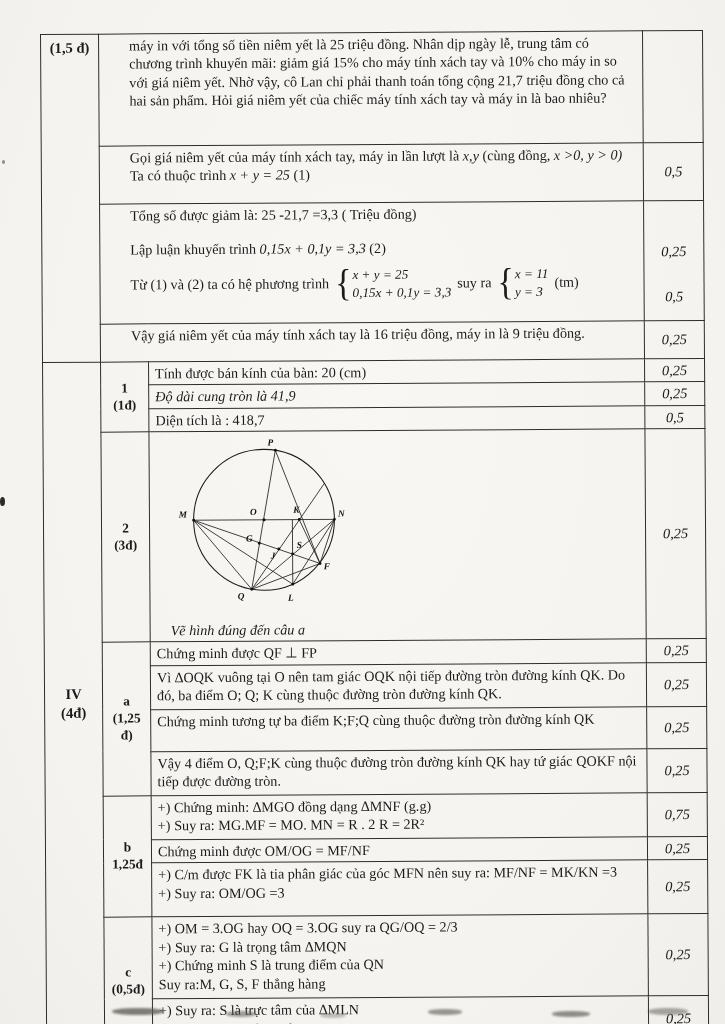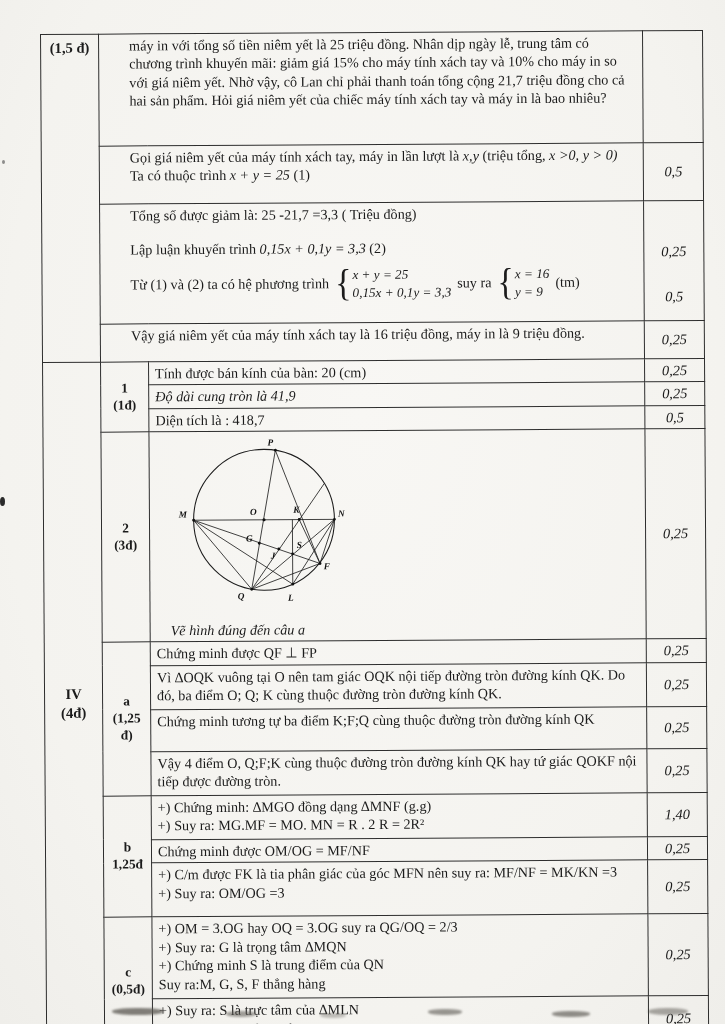--- a/index.html
+++ b/index.html
@@ -51,21 +51,21 @@
       <div class="line">máy in với tổng số tiền niêm yết là 25 triệu đồng. Nhân dịp ngày lễ, trung tâm có chương trình khuyến mãi: giảm giá 15% cho máy tính xách tay và 10% cho máy in so với giá niêm yết. Nhờ vậy, cô Lan chỉ phải thanh toán tổng cộng 21,7 triệu đồng cho cả hai sản phẩm. Hỏi giá niêm yết của chiếc máy tính xách tay và máy in là bao nhiêu?</div>
     </td>
     <td class="pts"></td>
   </tr>
 
   <tr style="height:58px">
     <td class="topcell" colspan="2">
       <div class="line">
         <span>Gọi giá niêm yết của máy tính xách tay, máy in lần lượt là</span>
         <span class="m">x,y</span>
-        <span>(triệu tổng,</span>
+        <span>(cùng đồng,</span>
         <span class="m">x &gt;0, y &gt; 0)</span>
       </div>
       <div class="line">
         <span>Ta có thuộc trình</span>
         <span class="m">x + y = 25</span>
         <span>(1)</span>
       </div>
     </td>
     <td class="pts">0,5</td>
   </tr>
@@ -84,22 +84,22 @@
           <span class="brace">{</span>
           <span class="syslines">
             <span class="m">x + y = 25</span>
             <span class="m">0,15x + 0,1y = 3,3</span>
           </span>
         </span>
         <span>suy ra</span>
         <span class="sys">
           <span class="brace">{</span>
           <span class="syslines">
-            <span class="m">x = 16</span>
-            <span class="m">y = 9</span>
+            <span class="m">x = 11</span>
+            <span class="m">y = 3</span>
           </span>
         </span>
         <span>(tm)</span>
       </div>
     </td>
     <td class="pts pts-top">
       <div style="margin-top:40px">0,25</div>
       <div style="margin-top:26px">0,5</div>
     </td>
   </tr>
@@ -212,21 +212,21 @@
 
   <tr style="height:44px">
     <td class="sublabel" rowspan="3">
       <div>b</div>
       <div>1,25đ</div>
     </td>
     <td>
       <div class="line">+) Chứng minh: ∆MGO đồng dạng ∆MNF (g.g)</div>
       <div class="line">+) Suy ra: MG.MF = MO. MN = R . 2 R = 2R²</div>
     </td>
-    <td class="pts">1,40</td>
+    <td class="pts">0,75</td>
   </tr>
   <tr style="height:22px">
     <td>Chứng minh được  OM/OG = MF/NF</td>
     <td class="pts">0,25</td>
   </tr>
   <tr style="height:54px">
     <td>
       <div class="line">+) C/m được FK là tia phân giác của góc MFN nên suy ra: MF/NF = MK/KN =3</div>
       <div class="line">+) Suy ra: OM/OG =3</div>
     </td>

